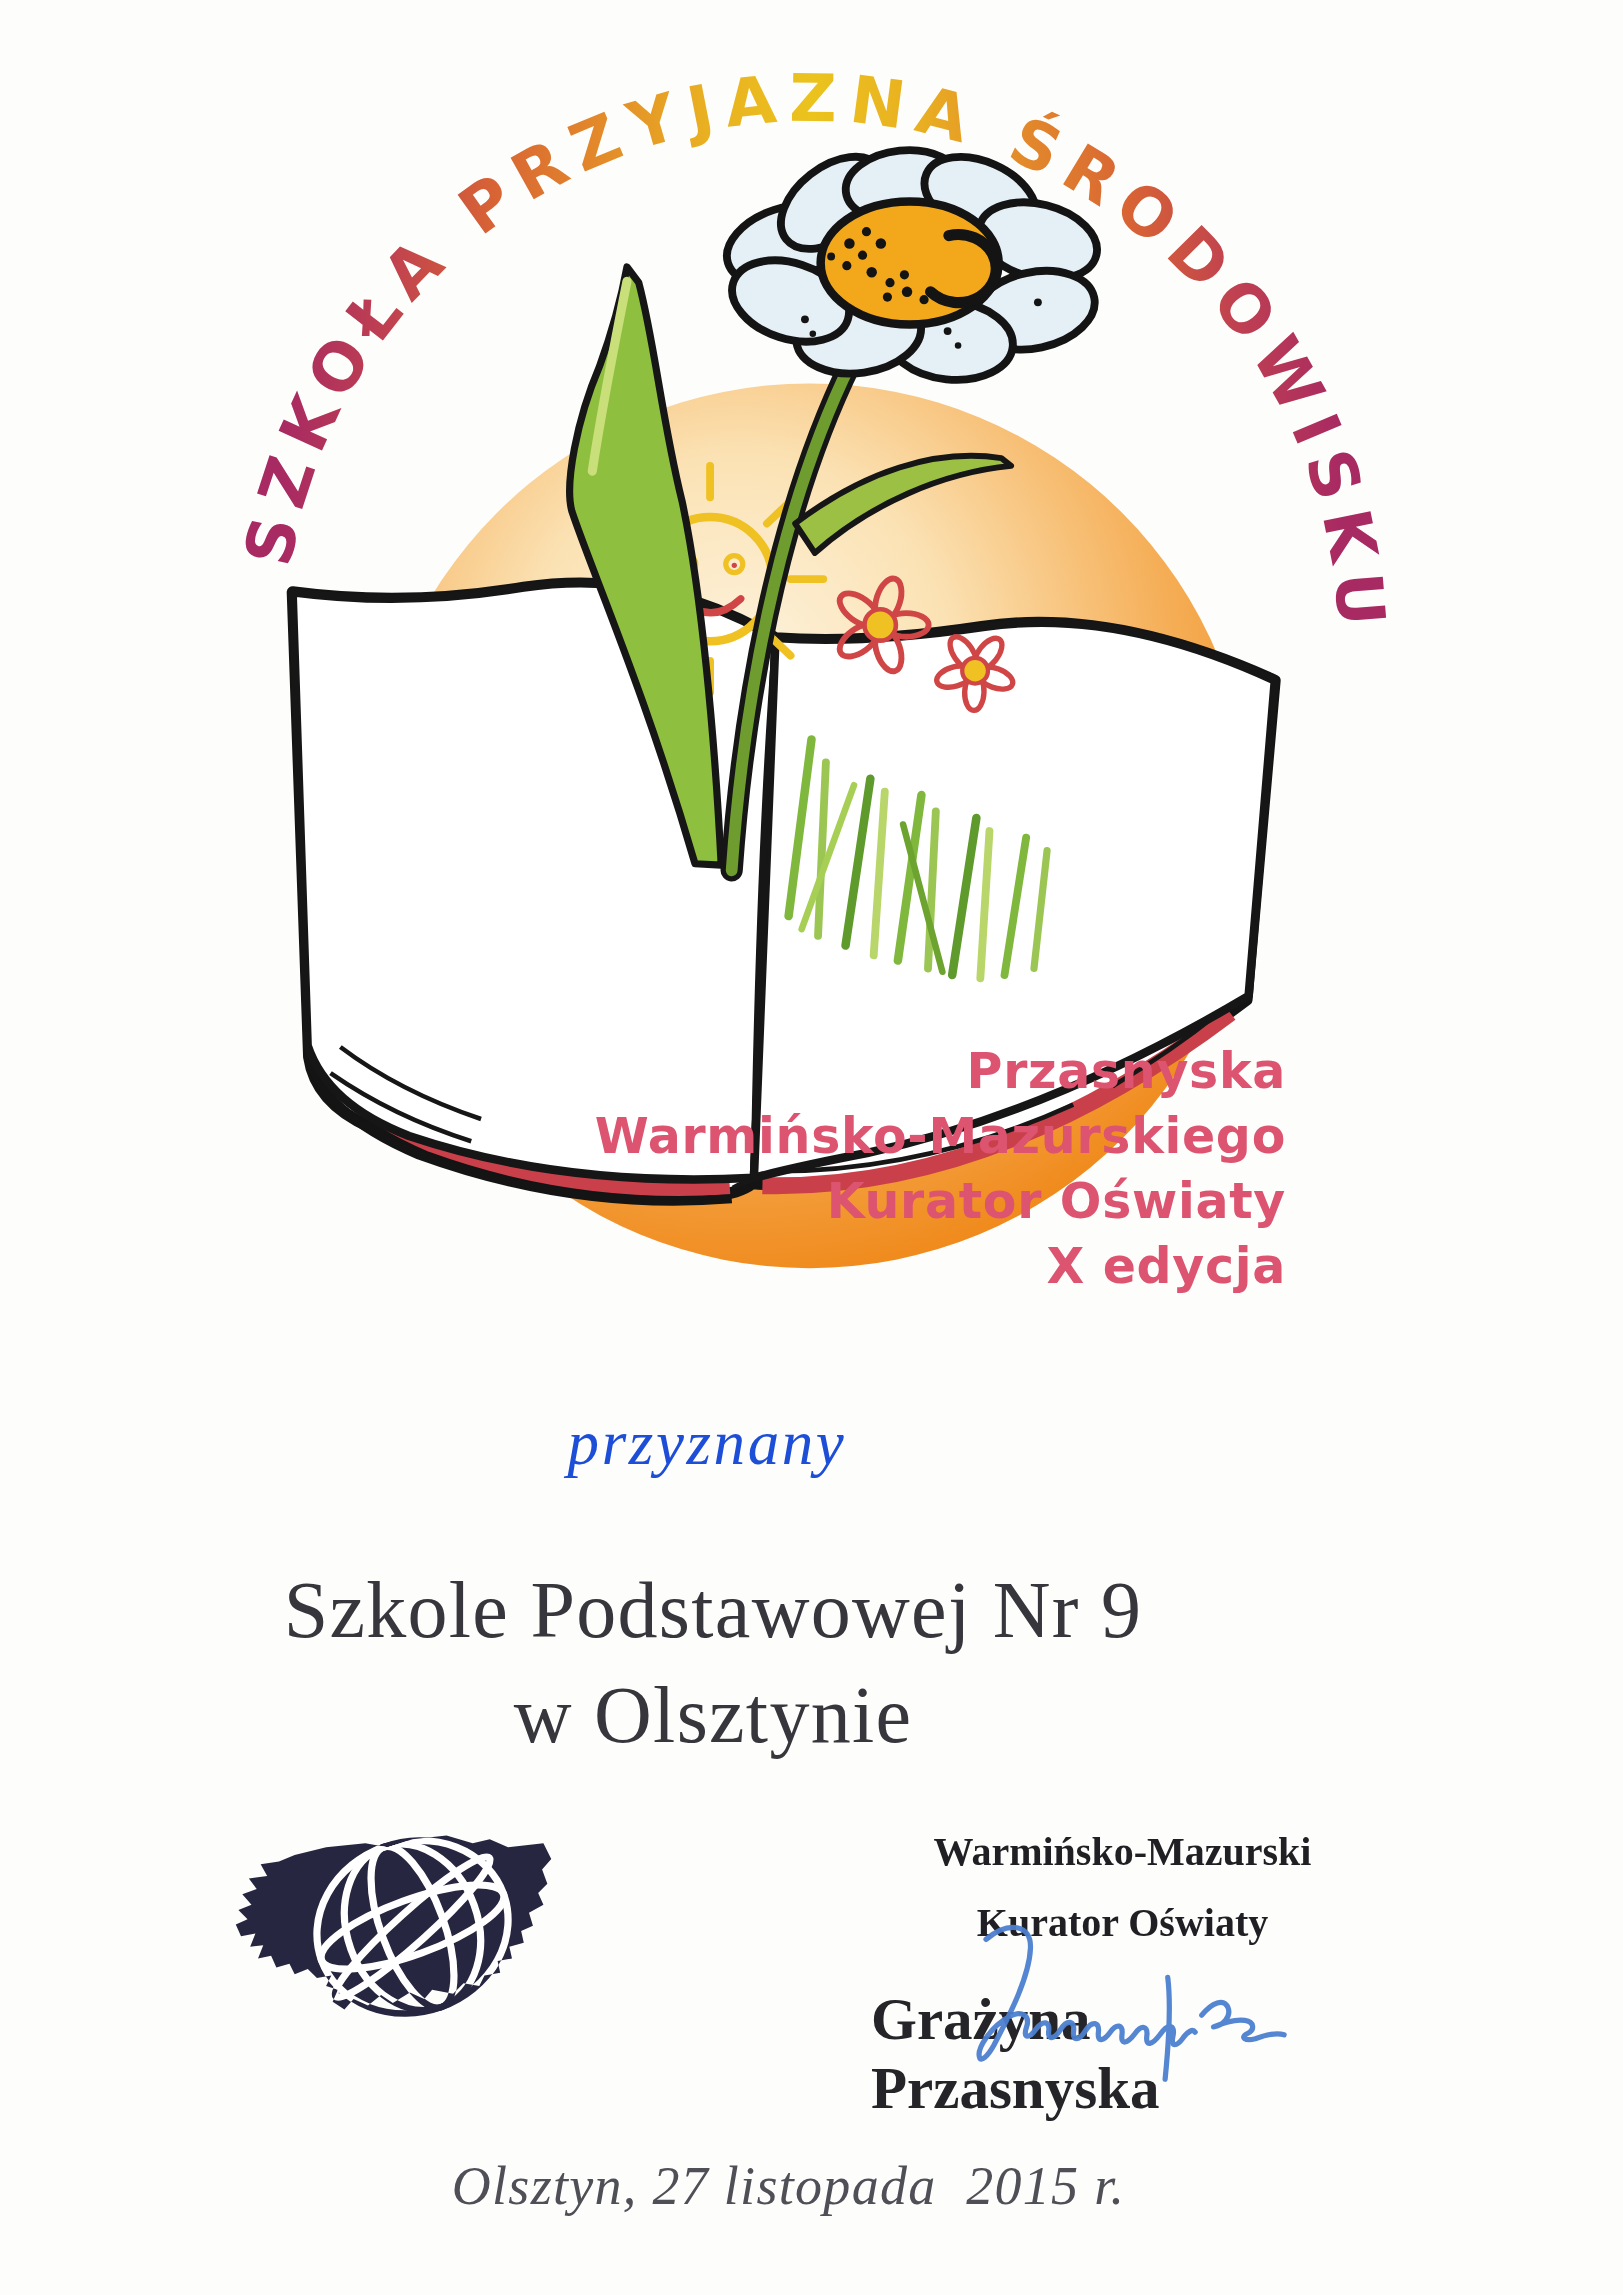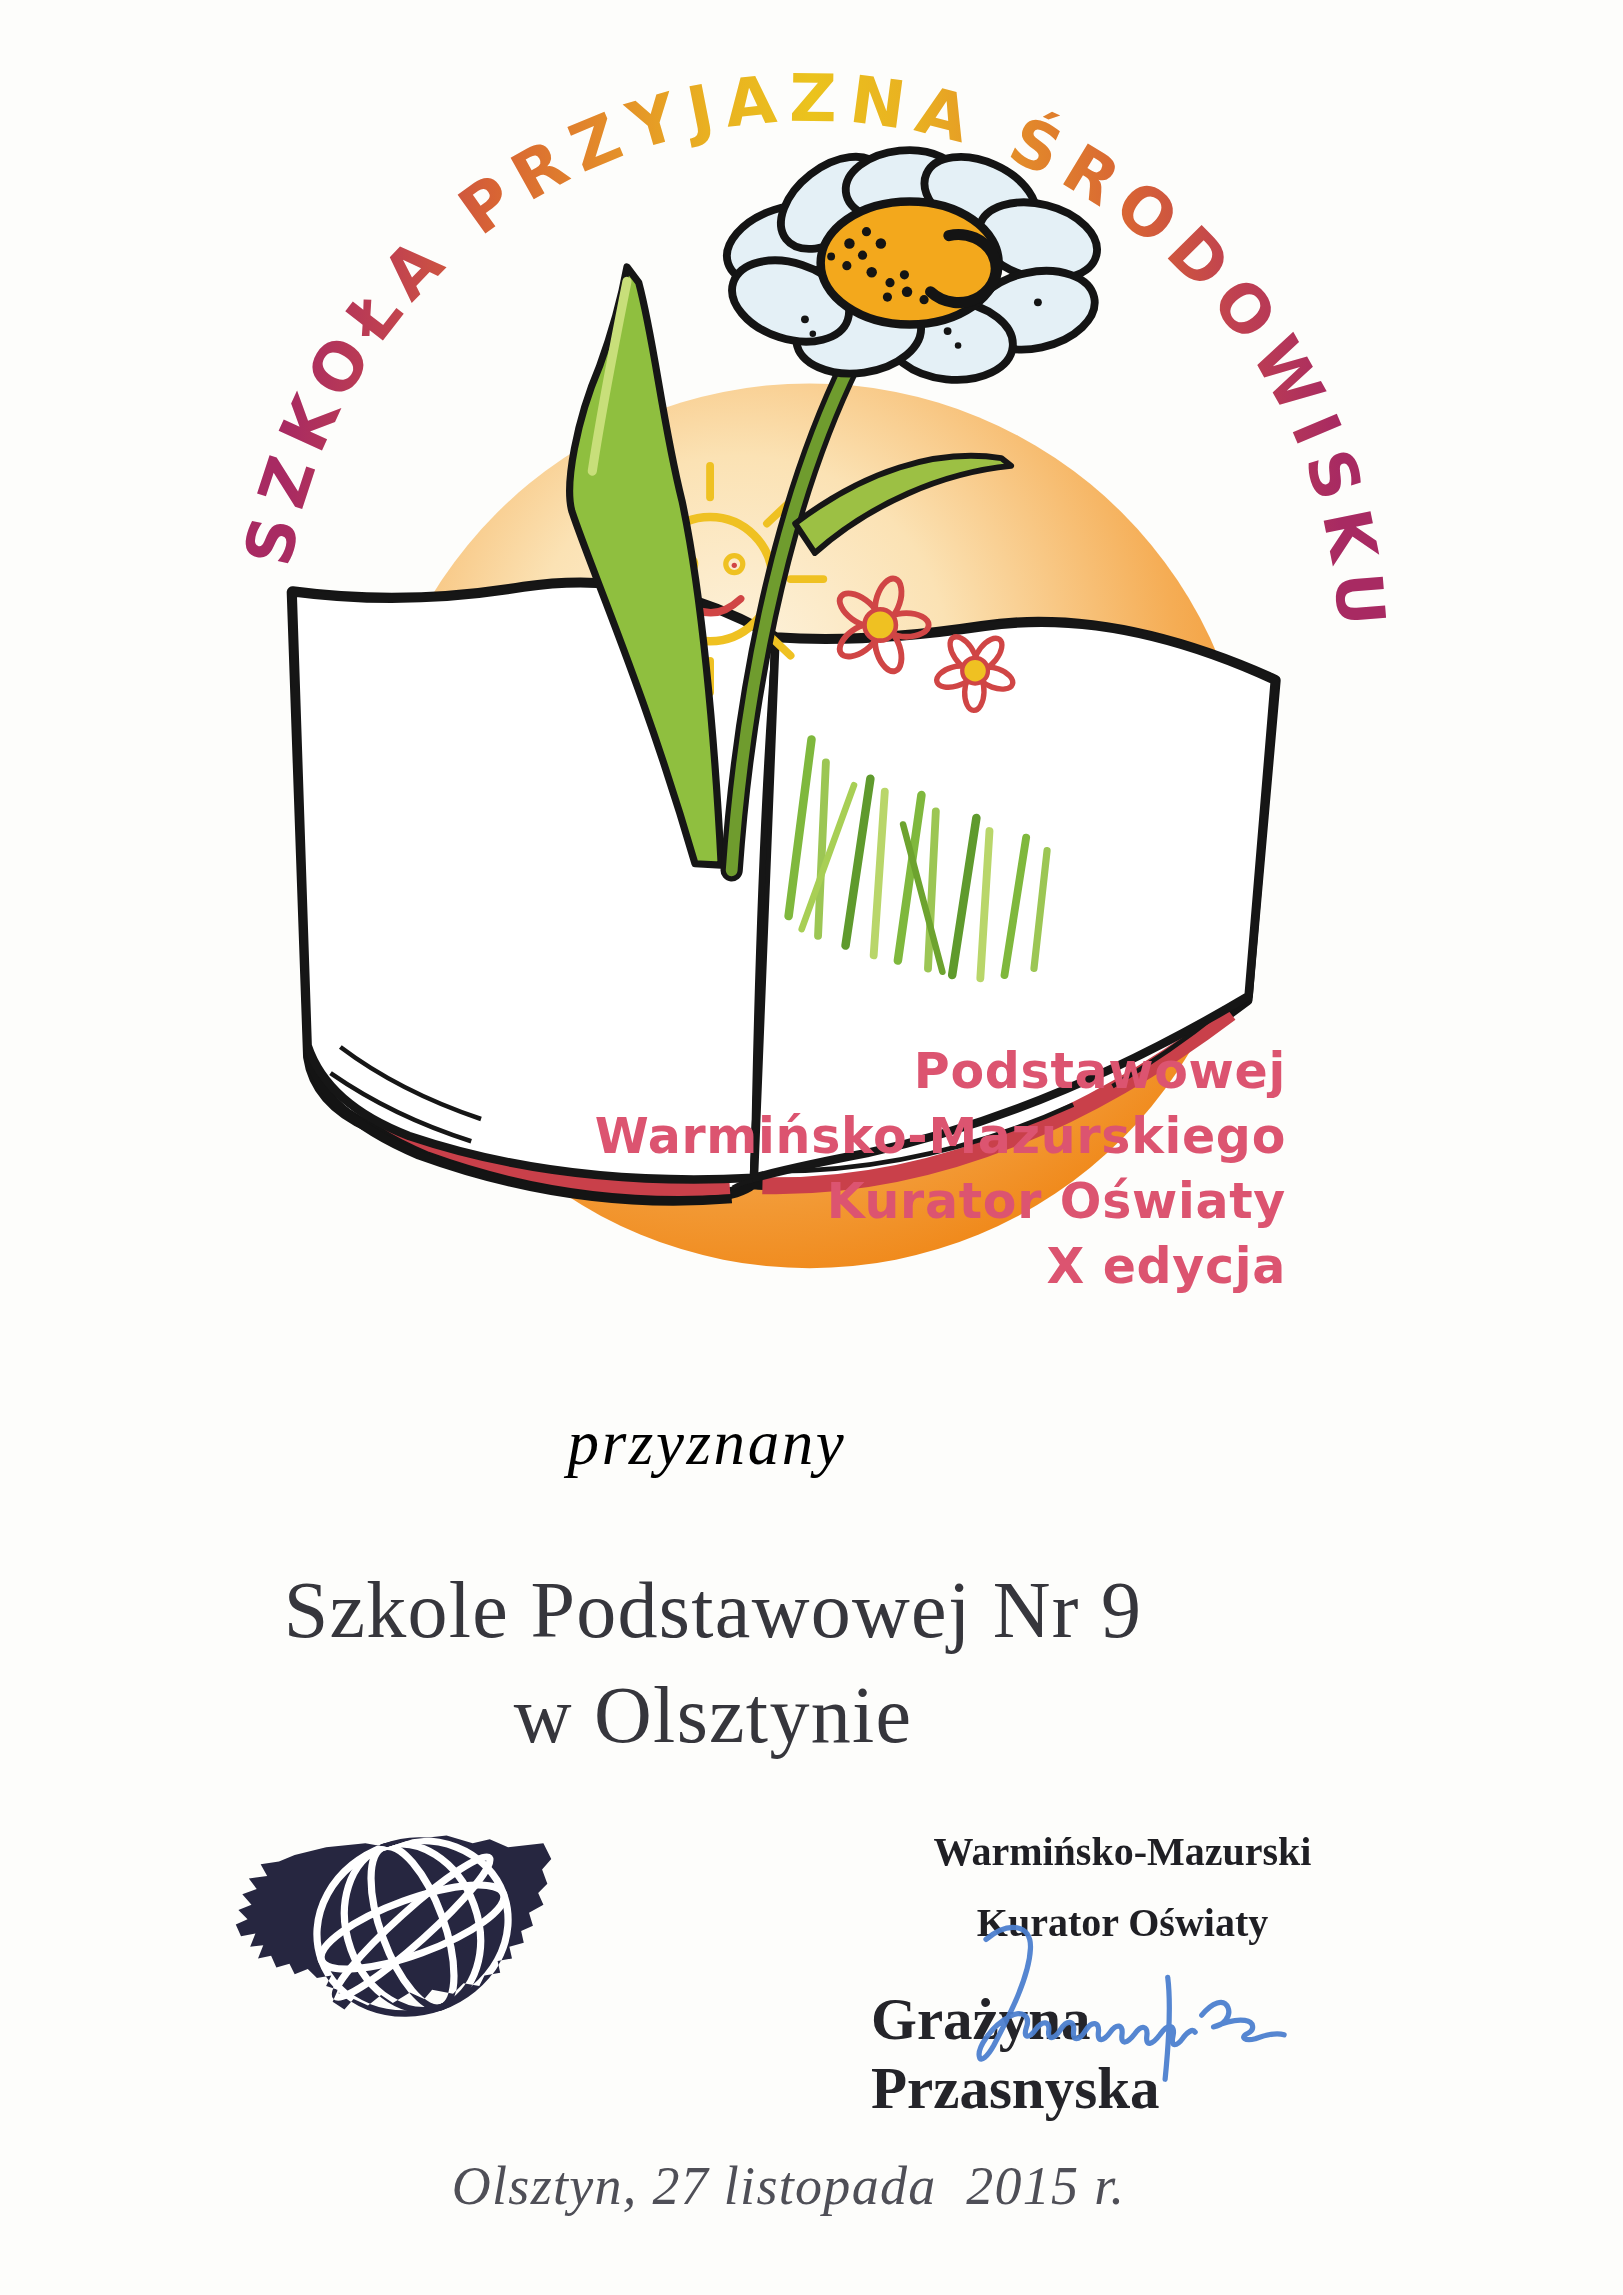--- a/index.html
+++ b/index.html
@@ -22,21 +22,21 @@
     letter-spacing:0.7px;
     color:#dc5470;
   }
   
   .awarded{
     left:0;top:1407px;width:1414px;
     text-align:center;
     font-style:italic;
     font-size:63px;
     letter-spacing:2.6px;
-    color:#000000;
+    color:#1d4ed8;
   }
   
   .recipient{
     left:0;top:1558px;width:1426px;
     text-align:center;
     font-size:80px;
     line-height:105px;
     letter-spacing:1.3px;
     color:#36363c;
   }
@@ -229,21 +229,21 @@
         <circle cx="-160" cy="86" r="6"></circle>
           <circle cx="-148" cy="108" r="5"></circle>
         <circle cx="58" cy="104" r="6"></circle>
           <circle cx="74" cy="126" r="5"></circle>
         <circle cx="196" cy="60" r="6"></circle>
       </g>
     </g>
   </svg>
 
   <div class="abs cert-block">
-    <div>Podstawowej</div>
+    <div>Przasnyska</div>
     <div>Warmińsko-Mazurskiego</div>
     <div>Kurator Oświaty</div>
     <div>X edycja</div>
   </div>
 
   <div class="abs awarded">przyznany</div>
 
   <div class="abs recipient">
     <div>Szkole Podstawowej Nr 9</div>
     <div>w Olsztynie</div>

